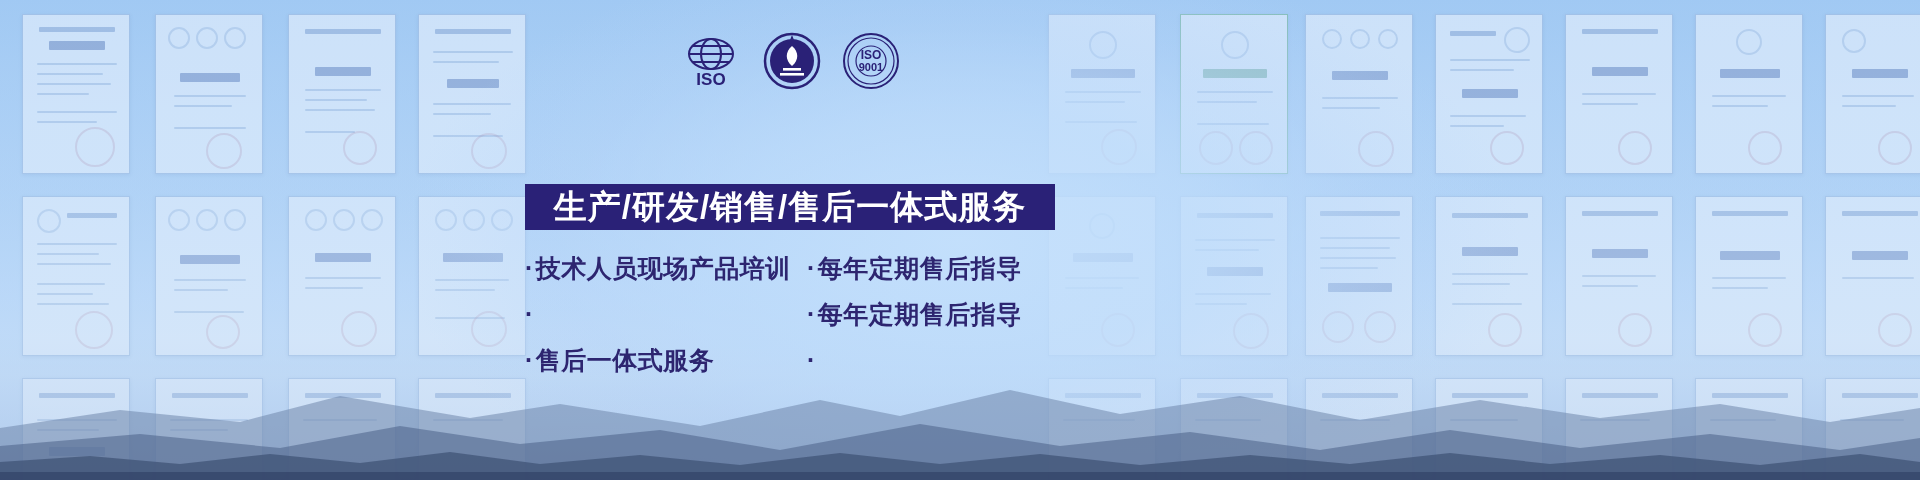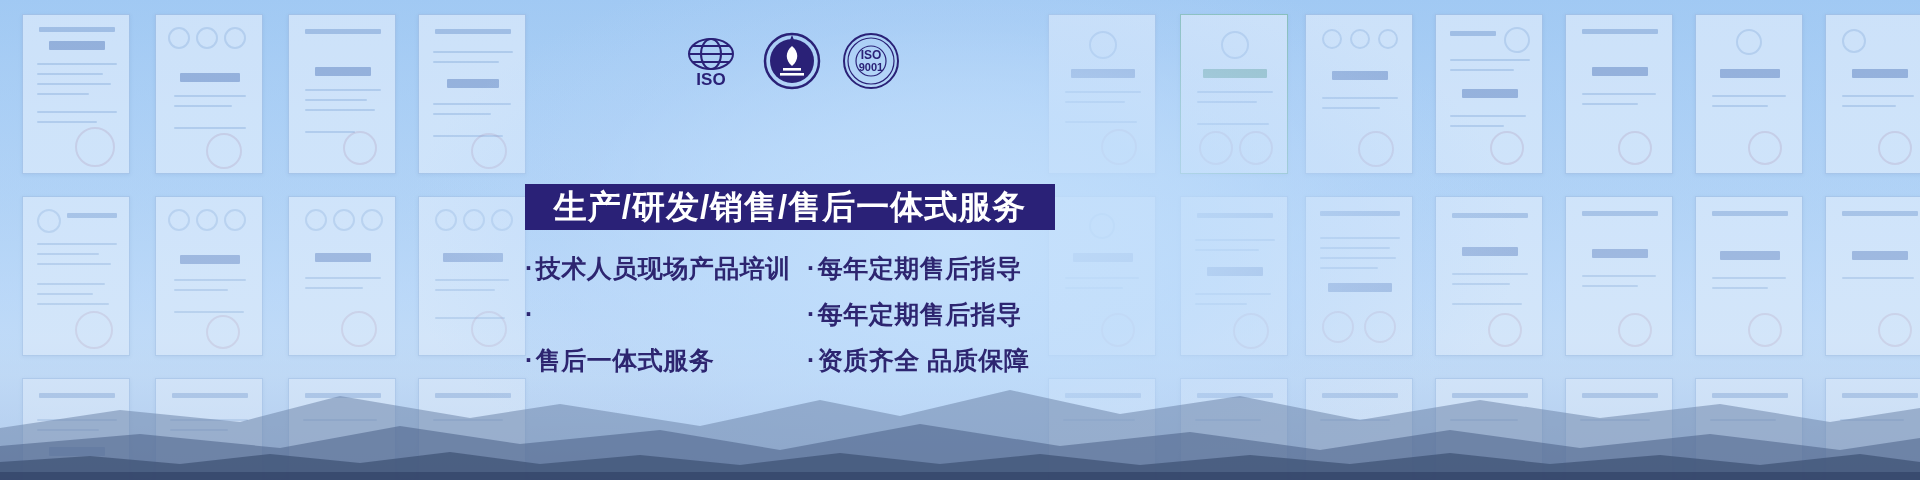--- a/index.html
+++ b/index.html
@@ -507,19 +507,18 @@
         </div>
       </div>
 
       <div class="feat-row">
         <div class="feat col-a">
           <span class="dot-mark">·</span>
           <span>售后一体式服务</span>
         </div>
         <div class="feat col-b">
           <span class="dot-mark">·</span>
-          <span>资质齐全 品质保障</span>
         </div>
       </div>
 
     </div>
   </div>
 </div>
 
 </body></html>

